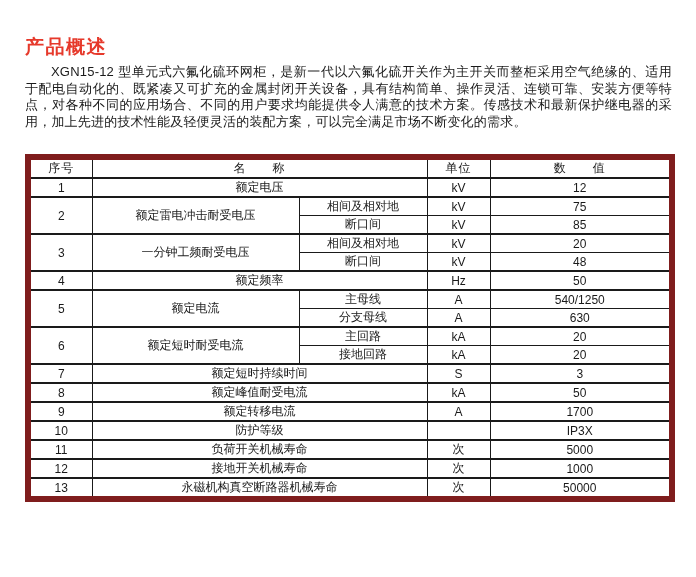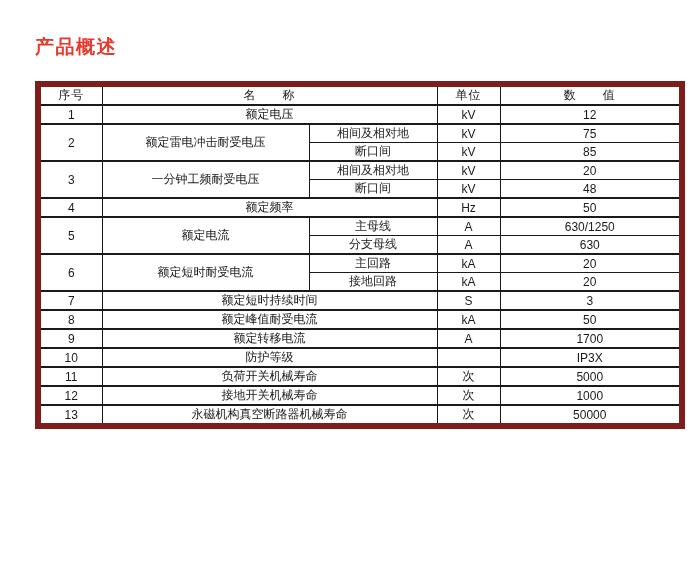--- a/index.html
+++ b/index.html
@@ -3,21 +3,21 @@
 <meta charset="utf-8">
 <style>
   html, body { margin: 0; padding: 0; }
   body {
     width: 696px; height: 577px;
     background: #ffffff;
     color: #1a1a1a;
     font-family: "Liberation Sans", sans-serif;
     overflow: hidden;
   }
-  .page { padding: 36px 24px 0 35px; }
+  .page { padding: 36px 24px 0 25px; }
 
   .section-title {
     color: #e6392b;
     font-size: 19px;
     font-weight: bold;
     letter-spacing: 1.5px;
     line-height: 21px;
   }
   .overview-title { margin-bottom: 7px; }
 
@@ -55,20 +55,21 @@
   td.c-sub  { text-align: left; padding-left: 24px; }
   td.c-head { letter-spacing: 1px; }
 </style>
 </head>
 <body>
 
 <div class="page">
 
   <div class="section-title overview-title">产品概述</div>
 
+  <p class="body-text">XGN15-12 型单元式六氟化硫环网柜，是新一代以六氟化硫开关作为主开关而整柜采用空气绝缘的、适用于配电自动化的、既紧凑又可扩充的金属封闭开关设备，具有结构简单、操作灵活、连锁可靠、安装方便等特点，对各种不同的应用场合、不同的用户要求均能提供令人满意的技术方案。传感技术和最新保护继电器的采用，加上先进的技术性能及轻便灵活的装配方案，可以完全满足市场不断变化的需求。</p>
 
 
   <table class="params">
     <colgroup>
       <col style="width:64px">
         <col style="width:207px">
         <col style="width:128px">
       <col style="width:63px">
         <col style="width:182px">
     </colgroup>
@@ -119,21 +120,21 @@
       <td class="c-name" colspan="2">额定频率</td>
       <td>Hz</td>
       <td>50</td>
     </tr>
 
     <tr class="grp">
       <td rowspan="2">5</td>
       <td class="c-name" rowspan="2">额定电流</td>
       <td class="c-sub">主母线</td>
       <td>A</td>
-      <td>630/1250</td>
+      <td>540/1250</td>
     </tr>
     <tr>
       <td class="c-sub">分支母线</td>
       <td>A</td>
       <td>630</td>
     </tr>
 
     <tr class="grp">
       <td rowspan="2">6</td>
       <td class="c-name" rowspan="2">额定短时耐受电流</td>

